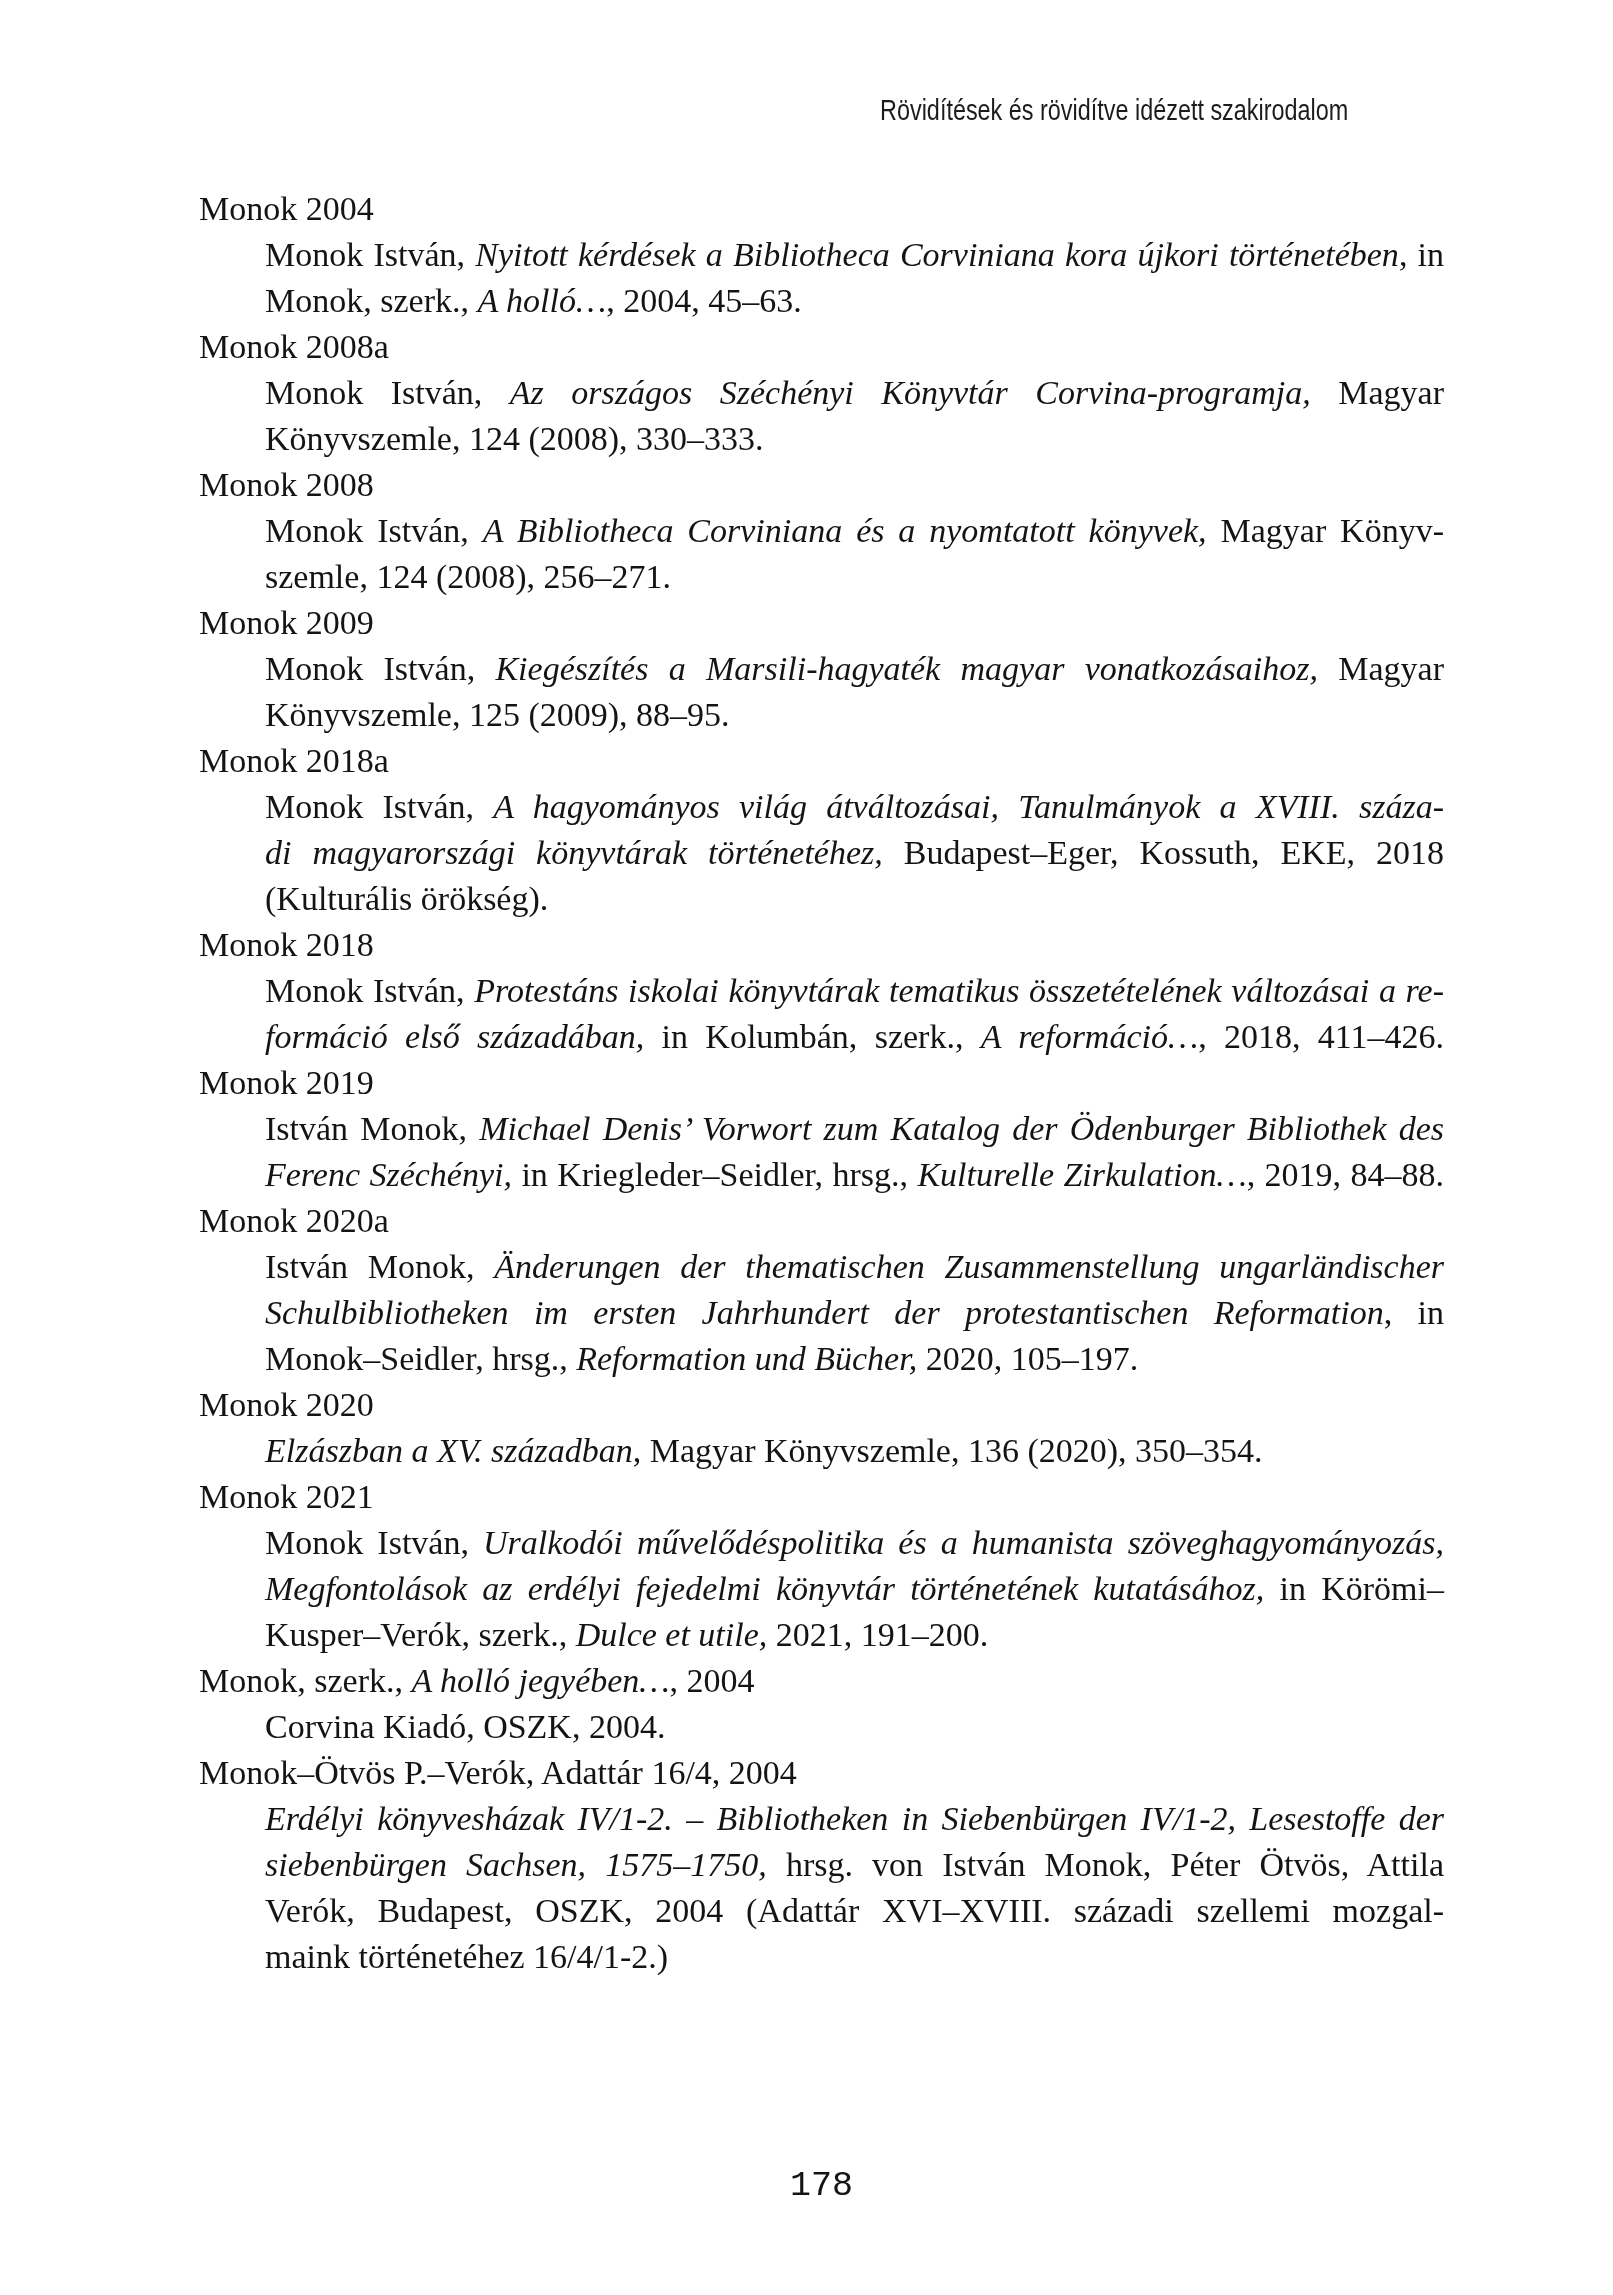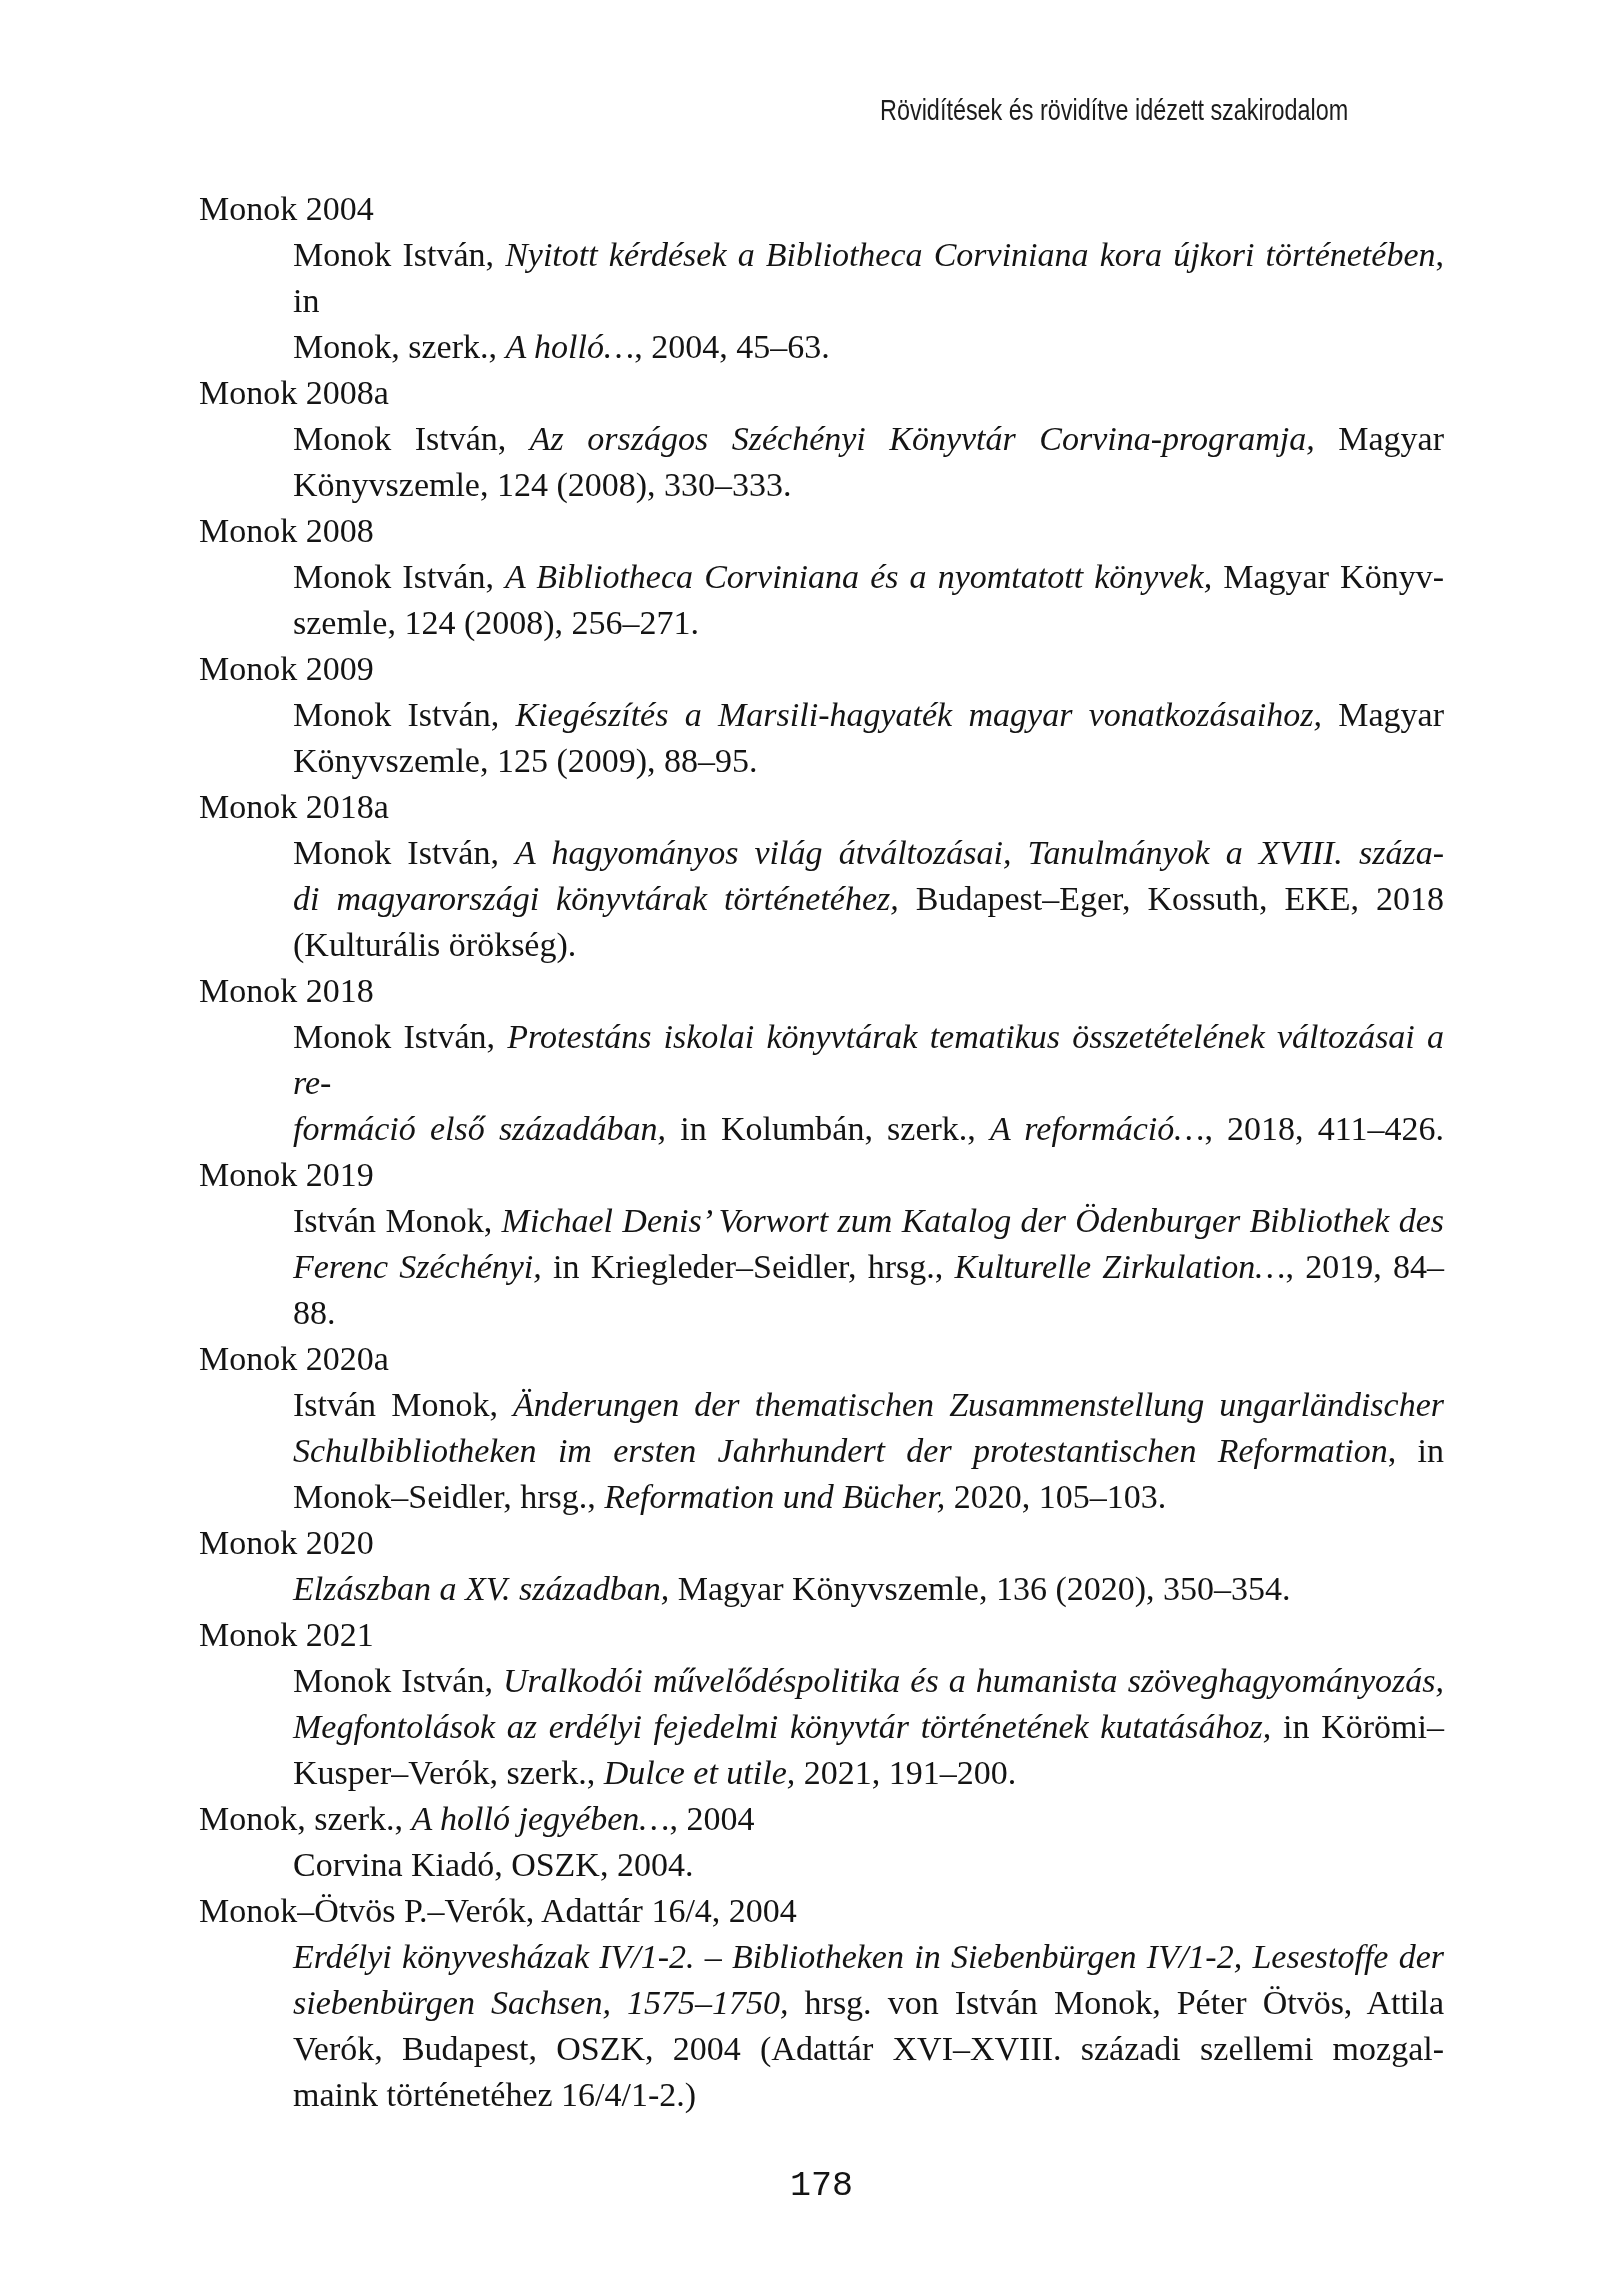--- a/index.html
+++ b/index.html
@@ -42,21 +42,20 @@
   .entry .label {
     text-align: left;
     white-space: nowrap;
   }
   .entry .body {
     margin-left: 66px;
   }
   .line {
     text-align: justify;
     text-align-last: justify;
-    margin-left: 28px;
   }
   .line.last {
     text-align-last: left;
   }
   .it { font-style: italic; }
   .rm { font-style: normal; }
   .page-number {
     position: absolute;
     top: 2166px;
     left: 199px;
@@ -130,21 +129,21 @@
           <div class="line"><span class="rm">István Monok, </span><span class="it">Michael Denis’ Vorwort zum Katalog der Ödenburger Bibliothek des</span></div>
           <div class="line"><span class="it">Ferenc Széchényi,</span><span class="rm"> in Kriegleder–Seidler, hrsg., </span><span class="it">Kulturelle Zirkulation…</span><span class="rm">, 2019, 84–88.</span></div>
         </div>
   </div>
 
   <div class="entry">
     <div class="label"><span class="rm">Monok 2020a</span></div>
     <div class="body">
           <div class="line"><span class="rm">István Monok, </span><span class="it">Änderungen der thematischen Zusammenstellung ungarländischer</span></div>
           <div class="line"><span class="it">Schulbibliotheken im ersten Jahrhundert der protestantischen Reformation</span><span class="rm">, in</span></div>
-          <div class="line last"><span class="rm">Monok–Seidler, hrsg., </span><span class="it">Reformation und Bücher,</span><span class="rm"> 2020, 105–103.</span></div>
+          <div class="line last"><span class="rm">Monok–Seidler, hrsg., </span><span class="it">Reformation und Bücher,</span><span class="rm"> 2020, 105–197.</span></div>
         </div>
   </div>
 
   <div class="entry">
     <div class="label"><span class="rm">Monok 2020</span></div>
     <div class="body">
           <div class="line last"><span class="it">Elzászban a XV. században,</span><span class="rm"> Magyar Könyvszemle, 136 (2020), 350–354.</span></div>
         </div>
   </div>
 

